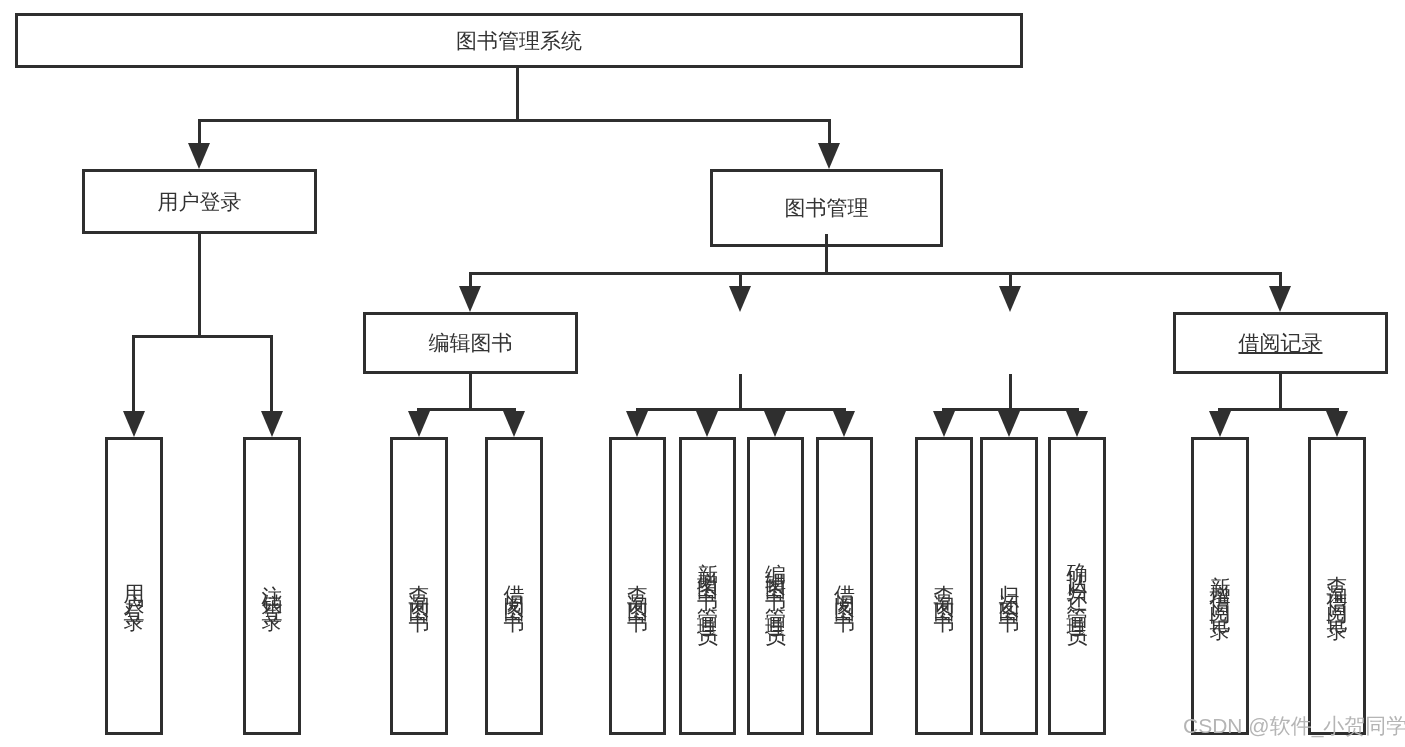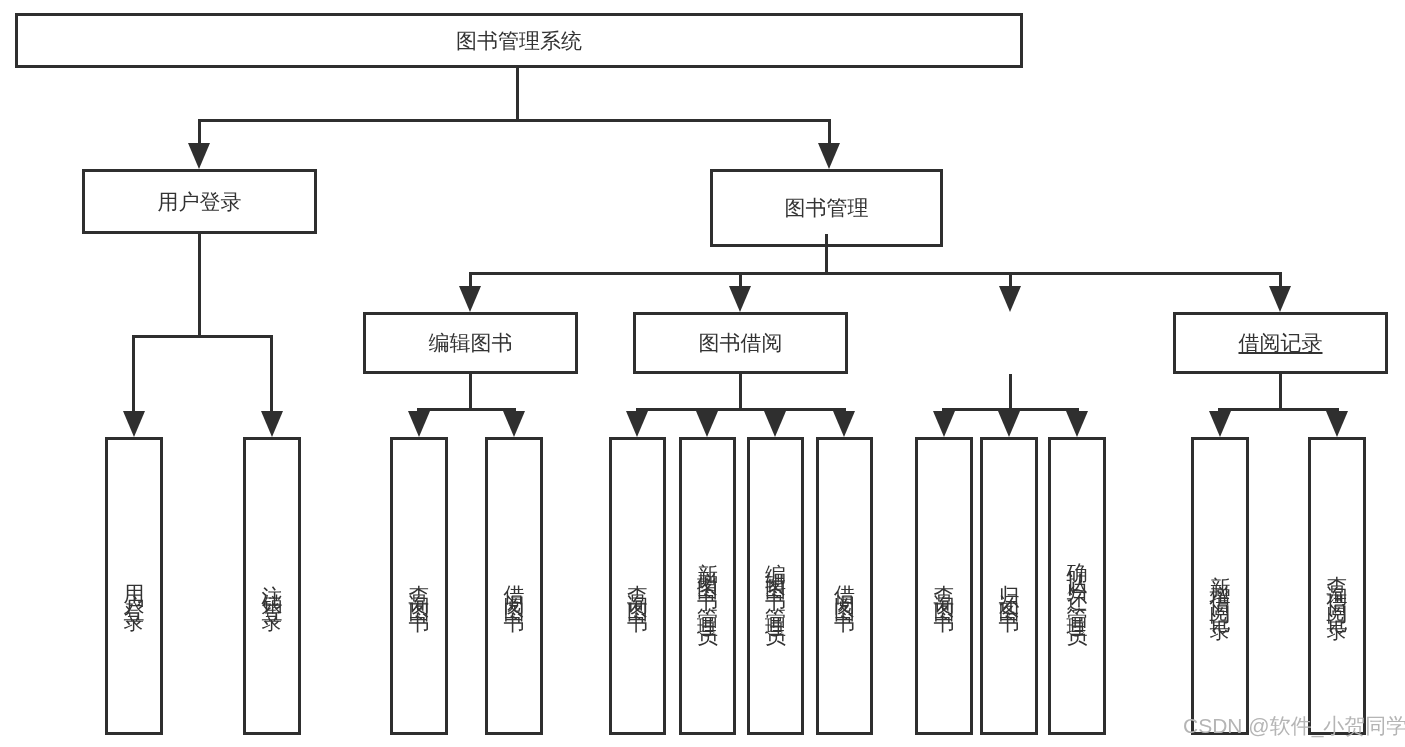--- a/index.html
+++ b/index.html
@@ -57,23 +57,20 @@
   <div class="box" style="left:82px;top:169px;width:235px;height:65px;">
     <span>用户登录</span>
   </div>
 
   <div class="box" style="left:710px;top:169px;width:233px;height:78px;">
     <span>图书管理</span>
   </div>
 
   <div class="box" style="left:363px;top:312px;width:215px;height:62px;">
     <span>编辑图书</span>
-  </div>
-  <div class="box" style="left:633px;top:312px;width:215px;height:62px;">
-    <span>图书借阅</span>
   </div>
   <div class="box" style="left:1173px;top:312px;width:215px;height:62px;text-decoration:underline;">
     <span>借阅记录</span>
   </div>
 
   <div class="box vbox" style="left:105px;top:437px;width:58px;height:298px;">
     <span class="vtext">用户登录</span>
   </div>
   <div class="box vbox" style="left:243px;top:437px;width:58px;height:298px;">
     <span class="vtext">注销登录</span>

